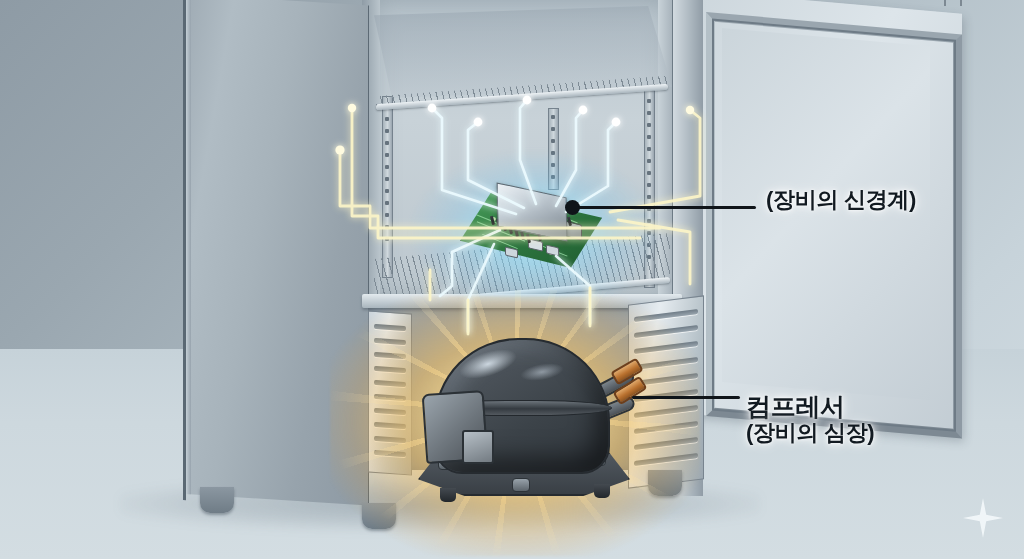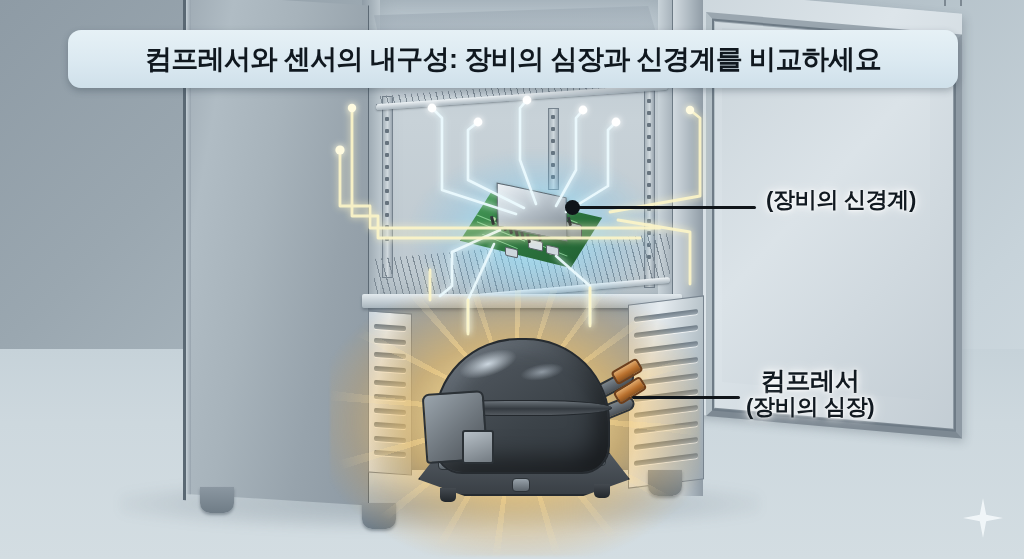--- a/index.html
+++ b/index.html
@@ -489,24 +489,21 @@
     </g>
   </svg>
 
   <div class="dot" style="left:565px;top:200px;"></div>
   <div class="leader" style="left:578px;top:206px;width:178px;"></div>
   <div class="callout" style="left:766px;top:187px;">
     <div class="l2">(장비의 신경계)</div>
   </div>
 
   <div class="leader" style="left:632px;top:396px;width:108px;"></div>
-  <div class="callout" style="left:746px;top:366px;text-align:center;">
+  <div class="callout" style="left:746px;top:392px;">
     <div class="l1">컴프레서</div>
     <div class="l2">(장비의 심장)</div>
   </div>
 
   <div class="sparkle"></div>
 
-  <div class="title-box">
-    <span>컴프레서와 센서의 내구성: 장비의 심장과 신경계를 비교하세요</span>
-  </div>
 
 </div>
 
 </body></html>

